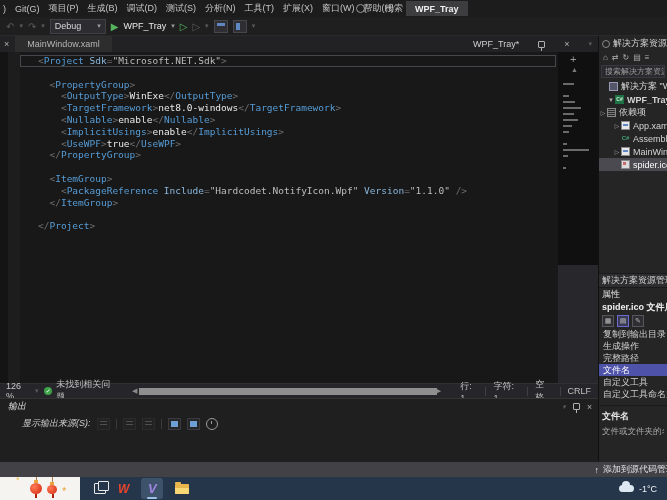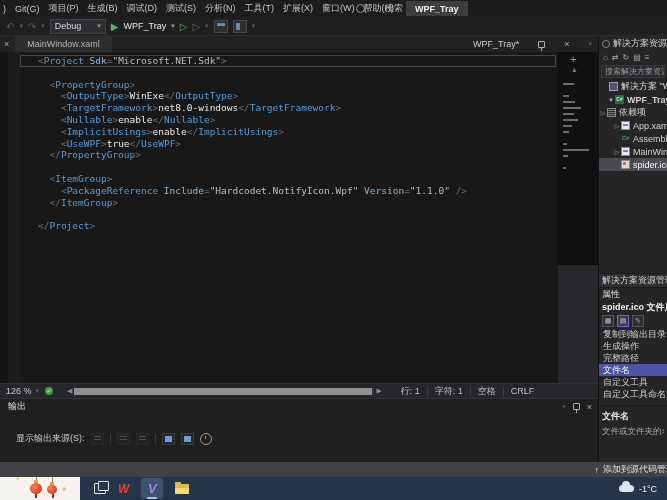--- a/index.html
+++ b/index.html
@@ -69,25 +69,25 @@
   .ok-circle{width:8px;height:8px;border-radius:50%;background:#3fa14a;color:#fff;font-size:6px;line-height:8px;text-align:center;}
   .hsb-left{margin-left:14px;color:#8a8a8a;font-size:7px;}
   .hsb-track{width:300px;height:7px;background:#3a3a3e;margin:0 2px;position:relative;}
   .hsb-thumb{position:absolute;left:0;top:0;height:7px;width:298px;background:#8f8f8f;}
   .hsb-right{color:#8a8a8a;font-size:7px;}
   .pos-items{display:flex;align-items:center;margin-left:12px;gap:0;color:#c0c0c0;}
   .pos-items span.v{padding:0 7px;}
   .pos-sep{width:1px;height:9px;background:#3f3f44;}
 
   
-  .output{left:0;top:398px;width:598px;height:64px;background:#1f1f1f;border-top:1px solid #333;box-sizing:border-box;}
+  .output{left:0;top:398px;width:598px;height:64px;background:#1f1f1f;border-top:1px solid #333;box-sizing:border-box;font-style:italic;}
   .out-header{display:flex;align-items:center;height:13px;padding:1px 6px 0 8px;}
   .out-title{color:#e0e0e0;}
   .out-hdr-icons{margin-left:auto;display:flex;align-items:center;gap:7px;}
-  .out-row{display:flex;align-items:center;height:15px;padding-left:16px;margin-top:18px;gap:6px;}
+  .out-row{display:flex;align-items:center;height:15px;padding-left:22px;margin-top:3px;gap:6px;}
   .out-combo{width:170px;height:13px;background:#2d2d31;border:1px solid #3f3f44;display:flex;align-items:center;justify-content:space-between;padding:0 4px;color:#d8d8d8;box-sizing:border-box;}
   .oi{width:11px;height:10px;border:1px solid #3a3a3e;background:#262629;position:relative;}
   .oi.dim{opacity:.45;}
   .oi.lines::after{content:'';position:absolute;left:2px;right:2px;top:2px;height:1px;background:#8a8a8a;box-shadow:0 3px 0 #8a8a8a;}
   .oi.blue::after{content:'';position:absolute;left:2px;right:2px;top:2px;bottom:2px;background:#6d9ed4;}
   .clock{width:10px;height:10px;border:1px solid #9a9a9a;border-radius:50%;position:relative;}
   .clock::after{content:'';position:absolute;left:4px;top:2px;width:1px;height:3px;background:#9a9a9a;}
   .out-sep{width:1px;height:10px;background:#3a3a3e;}
 
   
@@ -245,20 +245,21 @@
     </div>
   </div>
 
   <div class="abs edbottom">
     <div class="zoom-box">
       <span>126 %</span>
       <span class="tb-caret">▾</span>
     </div>
     <div class="ok-badge">
       <span class="ok-circle">✓</span>
+      <span>未找到相关问题</span>
     </div>
     <span class="hsb-left">◀</span>
     <div class="hsb-track">
       <div class="hsb-thumb"></div>
     </div>
     <span class="hsb-right">▶</span>
     <div class="pos-items">
       <span class="v">行: 1</span>
       <span class="pos-sep"></span>
       <span class="v">字符: 1</span>

